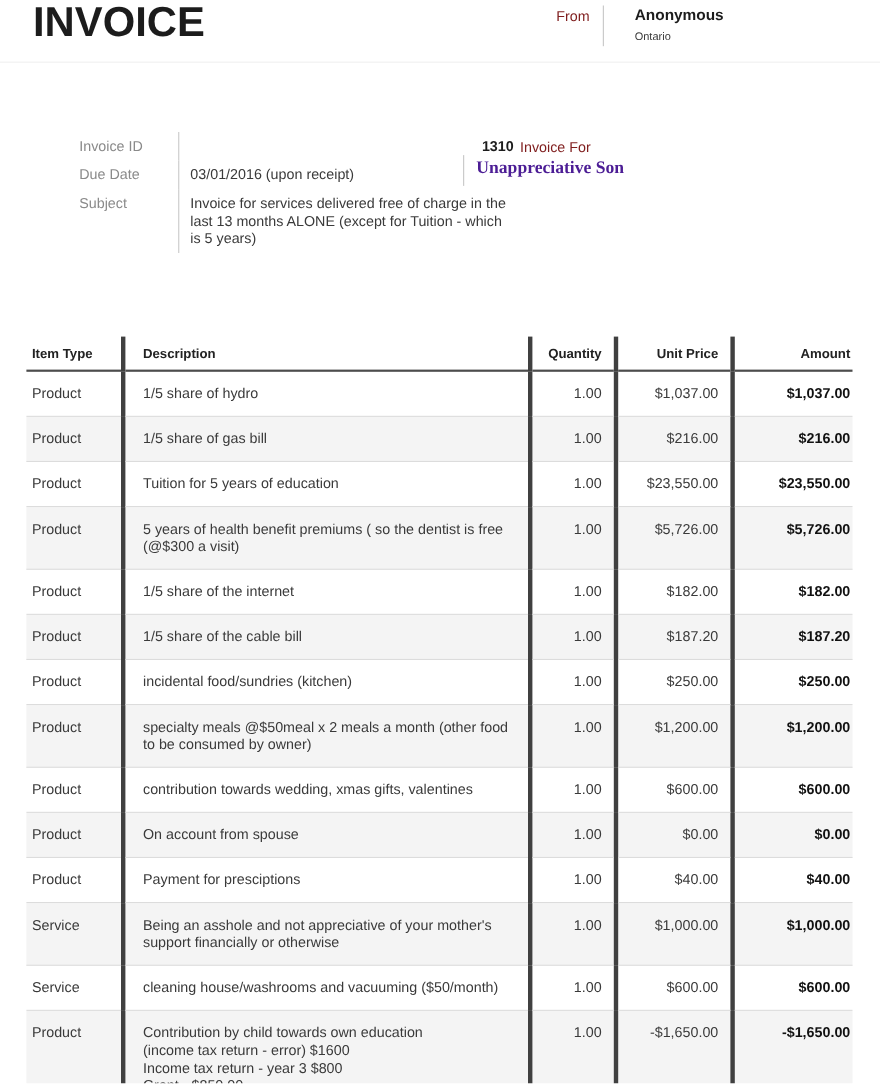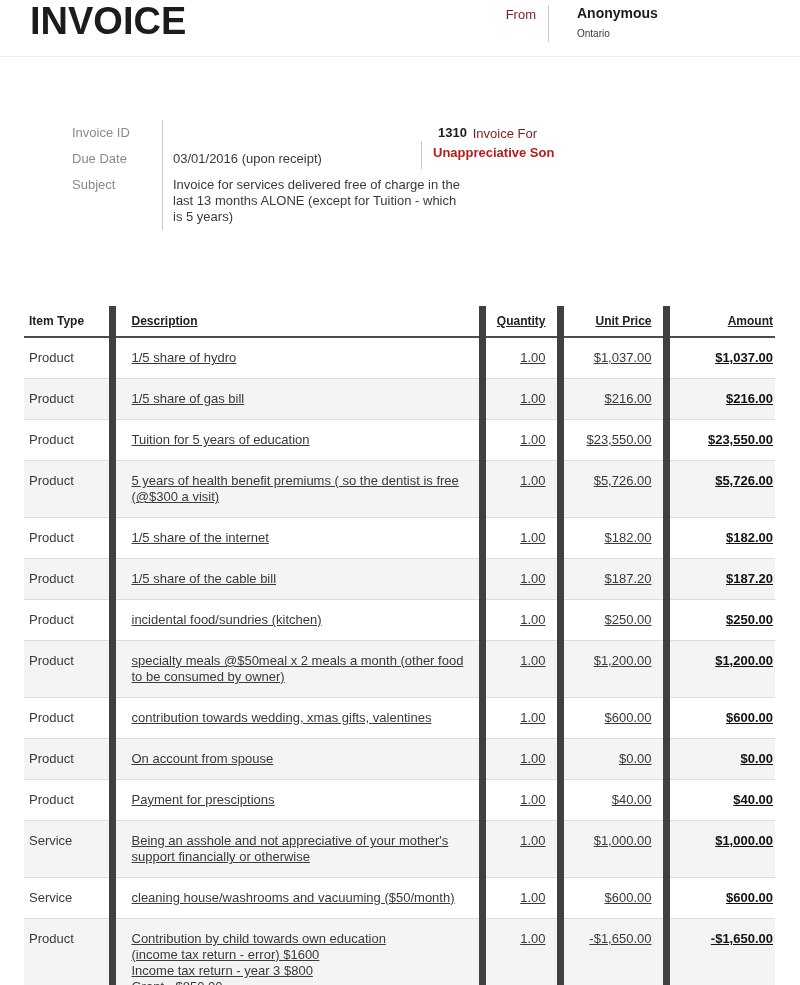--- a/index.html
+++ b/index.html
@@ -30,42 +30,42 @@
   .d-label { width:90px; color:#8a8a8a; font-size:13px; padding:5px 0; line-height:16px; }
   .d-value {
     border-left:1px solid #c9c9c9; padding:5px 0 5px 10px; width:305px;
     font-size:13px; line-height:16px; color:#3a3a3a;
   }
   .detail-row:first-child .d-value { font-weight:bold; color:#1c1c1c;text-align:right; }
 
   .invoice-for-block { position:absolute; left:421px; top:122px; display:flex;flex-direction:column; }
   .invoice-for-block .kv-label { padding-top:4px; }
   .invoice-for-block .kv-value { padding:2px 0 7px 11px; }
-  .invoice-for-name { font-size:13px; font-weight:bold; color:#b91c1c; line-height:19px; }
+  .invoice-for-name { font-size:16px; font-weight:bold; color:#4c1d95; line-height:19px;font-family:Liberation Serif, serif; }
 
   
   table.items {
     position:absolute; left:24px; top:306px; width:751px;
     border-collapse:collapse; table-layout:fixed; font-size:13px;
   }
   .items th {
     font-size:12px; font-weight:bold; color:#222; text-align:left;
     padding:8px 11px 7px 11px; border-bottom:2px solid #4d4d4d; line-height:15px;
   }
   .items td {
     padding:12px 11px; vertical-align:top; line-height:16px; color:#3a3a3a;
     border-top:1px solid #dcdcdc;
   }
   .items th.col-type, .items td.c-type { padding-left:5px; }
   .items th.col-desc, .items td.c-desc { padding-left:16px; padding-right:6px; }
   .items td.c-desc { white-space:pre-line; }
   .items th.num, .items td.num { text-align:right; }
   .items th.col-amount, .items td.c-amount { padding-right:2px; }
   .items td.c-amount { font-weight:bold; color:#111; }
-  .items td + td, .items th + th { border-left:7px solid #404040;text-decoration:underline; }
+  .items td + td, .items th + th { border-left:4px solid #404040; }
   .items tbody tr:nth-child(even) { background:#f4f4f4; }
 </style>
 </head>
 <body>
 
 <div class="page">
 
   <h1 class="title">INVOICE</h1>
 
   <div class="from-block">

